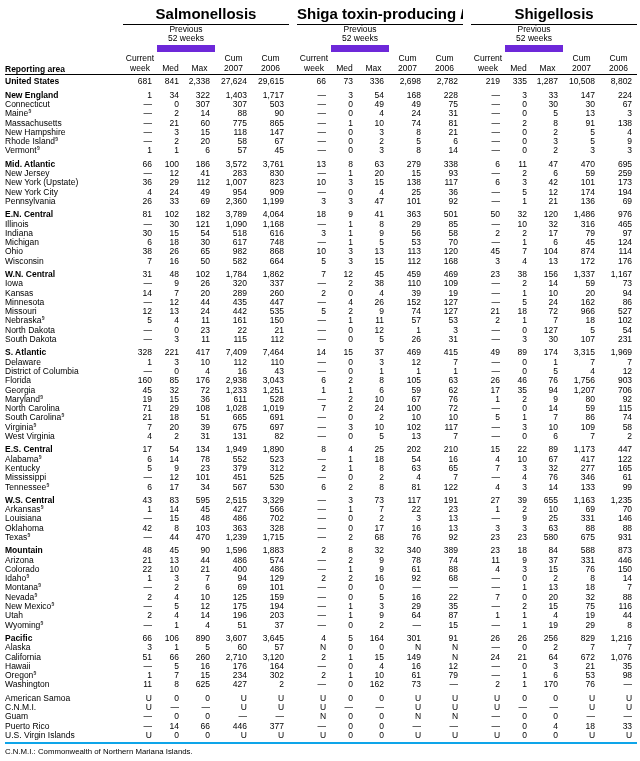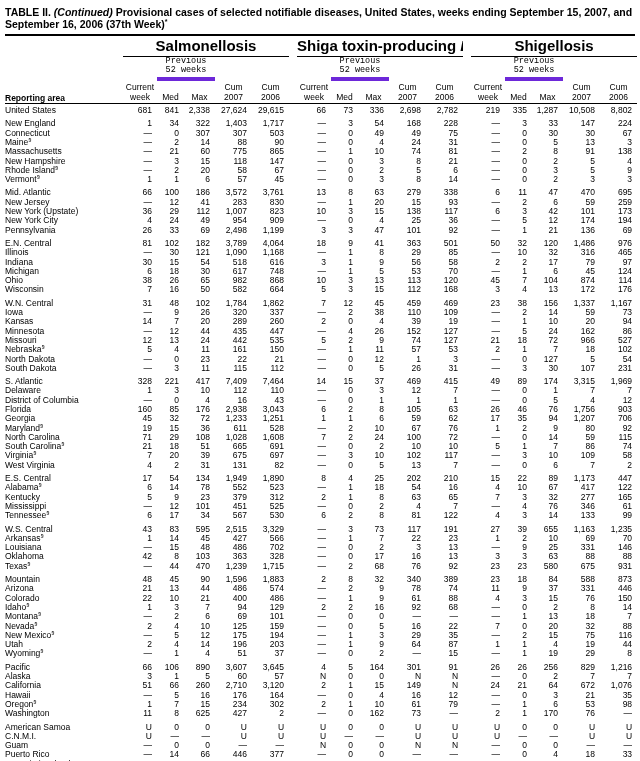--- a/index.html
+++ b/index.html
@@ -12,38 +12,37 @@
   table{border-collapse:collapse;table-layout:fixed;width:630px;font-size:8.5px;}
   th,td{padding:0;margin:0;font-weight:normal;white-space:nowrap;overflow:hidden;}
   col.c-label{width:118px;}
   col.c-cw{width:34px;} col.c-med{width:27px;} col.c-max{width:31px;}
   col.c-cum{width:37px;} col.c-sp{width:8px;}
   thead th{font-size:8.5px;line-height:1.12;vertical-align:bottom;}
   th.group{text-align:center;border-bottom:1px solid #000;padding-bottom:1px;font-weight:bold;font-size:15px;}
   th.group .it{font-style:italic;}
   th.reporting-area{text-align:left;font-weight:bold;margin-left:14px;}
   th.cw,th.cum{text-align:center;padding-bottom:1px;}
-  th.prev{text-align:center;border-bottom:4px solid #6d28d9;padding-bottom:1px;font-family:Liberation Mono, monospace;}
+  th.prev{text-align:center;border-bottom:7px solid #6d28d9;padding-bottom:1px;}
   th.mm{text-align:center;padding:12px 0 1px 0;}
   tbody td{line-height:9.3px;}
   td.label{text-align:left;}
   td.num{text-align:right;padding-right:5px;}
-  tr.bold td.label{font-weight:normal;margin-left:14px;}
+  tr.bold td.label{font-weight:bold;margin-left:14px;}
   tr.gap td{padding-top:4px;}
   tbody tr:first-child td{border-top:1px solid #000;padding-top:2px;}
   tbody tr:last-child td{border-bottom:2px solid #0ea5e9;padding-bottom:2px;}
   .footnotes{margin-top:3px;font-size:7.8px;line-height:1.22;}
   .footnotes .fn{margin:0;}
 </style>
 </head>
 <body>
 
 <div class="page">
 
-  <div class="title"><span>TABLE II. </span><span class="cont">(Continued)</span><span> Provisional cases of selected notifiable diseases, United States, weeks ending September 15, 2007, and September 16, 2006 (37th Week)</span><sup>*</sup></div>
 
   <table>
     <colgroup>
       <col class="c-label">
       <col class="c-cw">
         <col class="c-med">
         <col class="c-max">
         <col class="c-cum">
         <col class="c-cum">
       <col class="c-sp">
@@ -330,21 +329,21 @@
           <td class="num">5</td>
           <td class="num">12</td>
           <td class="num">174</td>
           <td class="num">194</td>
         </tr>
         <tr>
           <td class="label">Pennsylvania</td>
           <td class="num">26</td>
           <td class="num">33</td>
           <td class="num">69</td>
-          <td class="num">2,498</td>
+          <td class="num">2,360</td>
           <td class="num">1,199</td>
           <td class="spacer"></td>
           <td class="num">3</td>
           <td class="num">3</td>
           <td class="num">47</td>
           <td class="num">101</td>
           <td class="num">92</td>
           <td class="spacer"></td>
           <td class="num">—</td>
           <td class="num">1</td>
@@ -751,21 +750,21 @@
           <td class="num">9</td>
           <td class="num">80</td>
           <td class="num">92</td>
         </tr>
         <tr>
           <td class="label">North Carolina</td>
           <td class="num">71</td>
           <td class="num">29</td>
           <td class="num">108</td>
           <td class="num">1,028</td>
-          <td class="num">1,608</td>
+          <td class="num">1,019</td>
           <td class="spacer"></td>
           <td class="num">7</td>
           <td class="num">2</td>
           <td class="num">24</td>
           <td class="num">100</td>
           <td class="num">72</td>
           <td class="spacer"></td>
           <td class="num">—</td>
           <td class="num">0</td>
           <td class="num">14</td>

